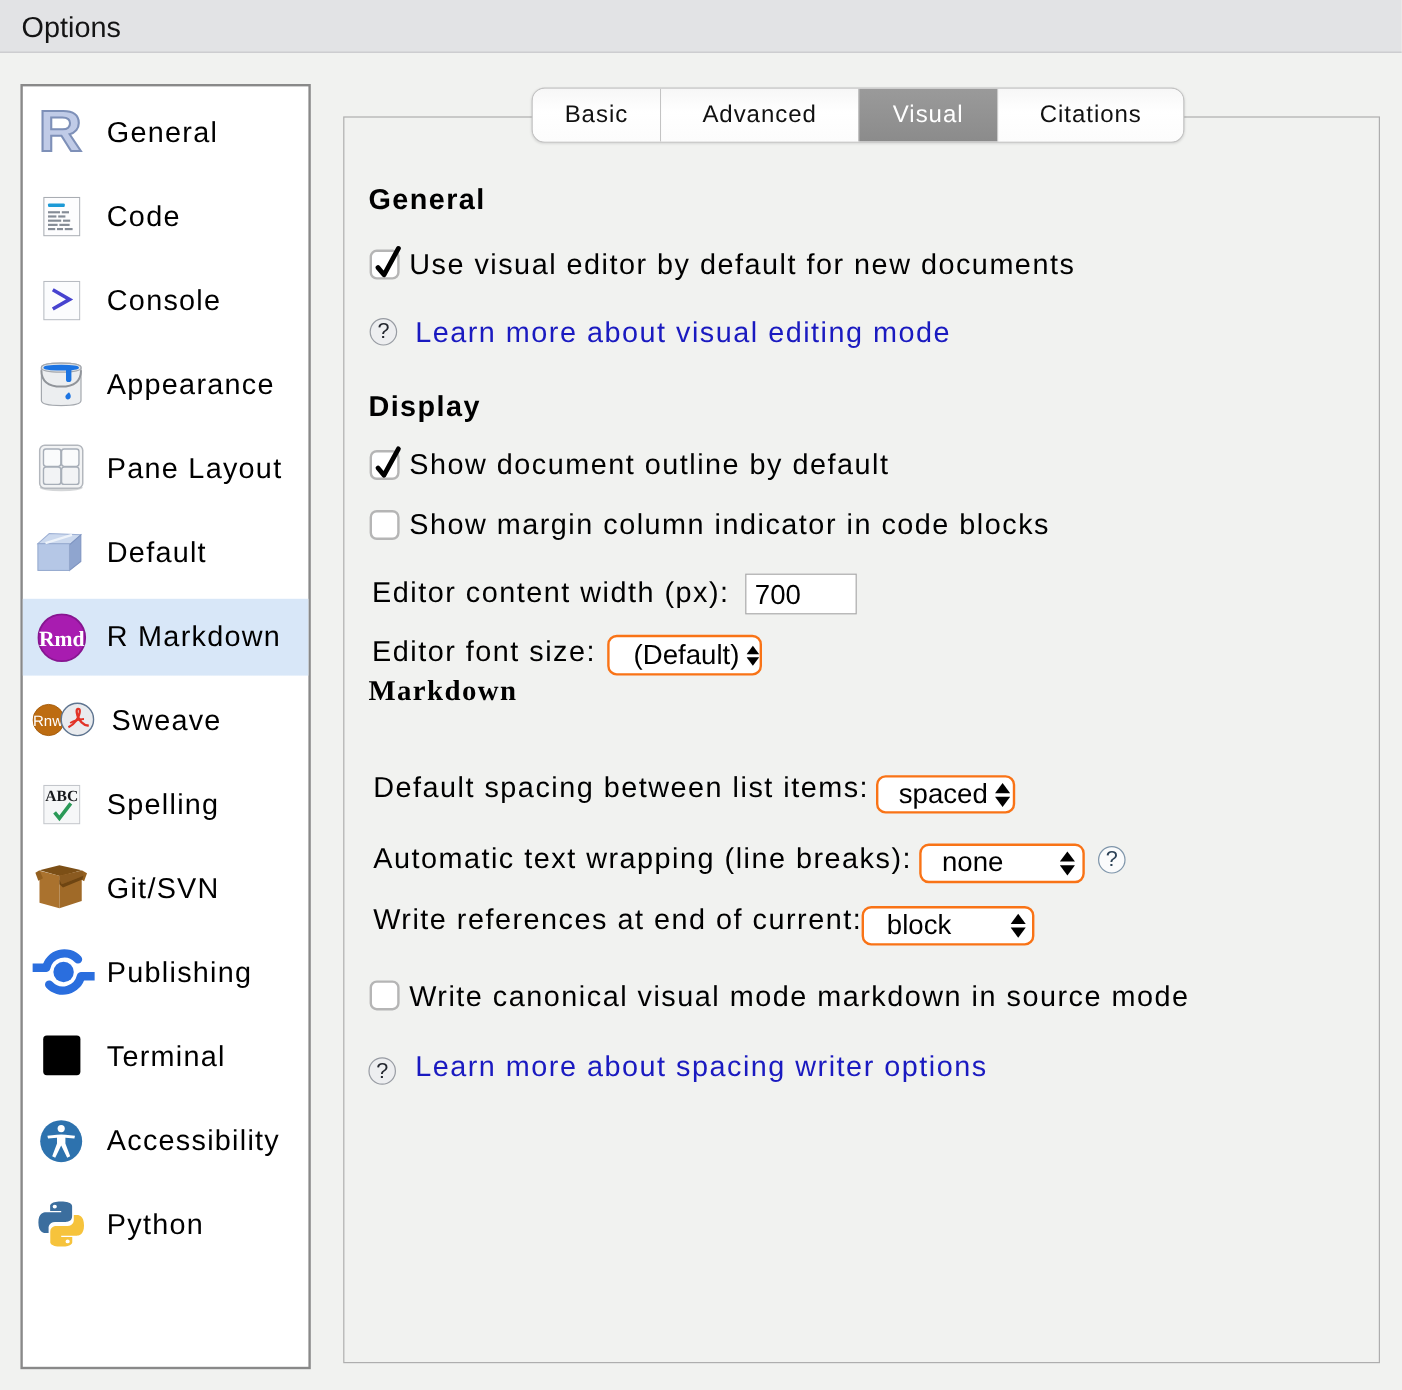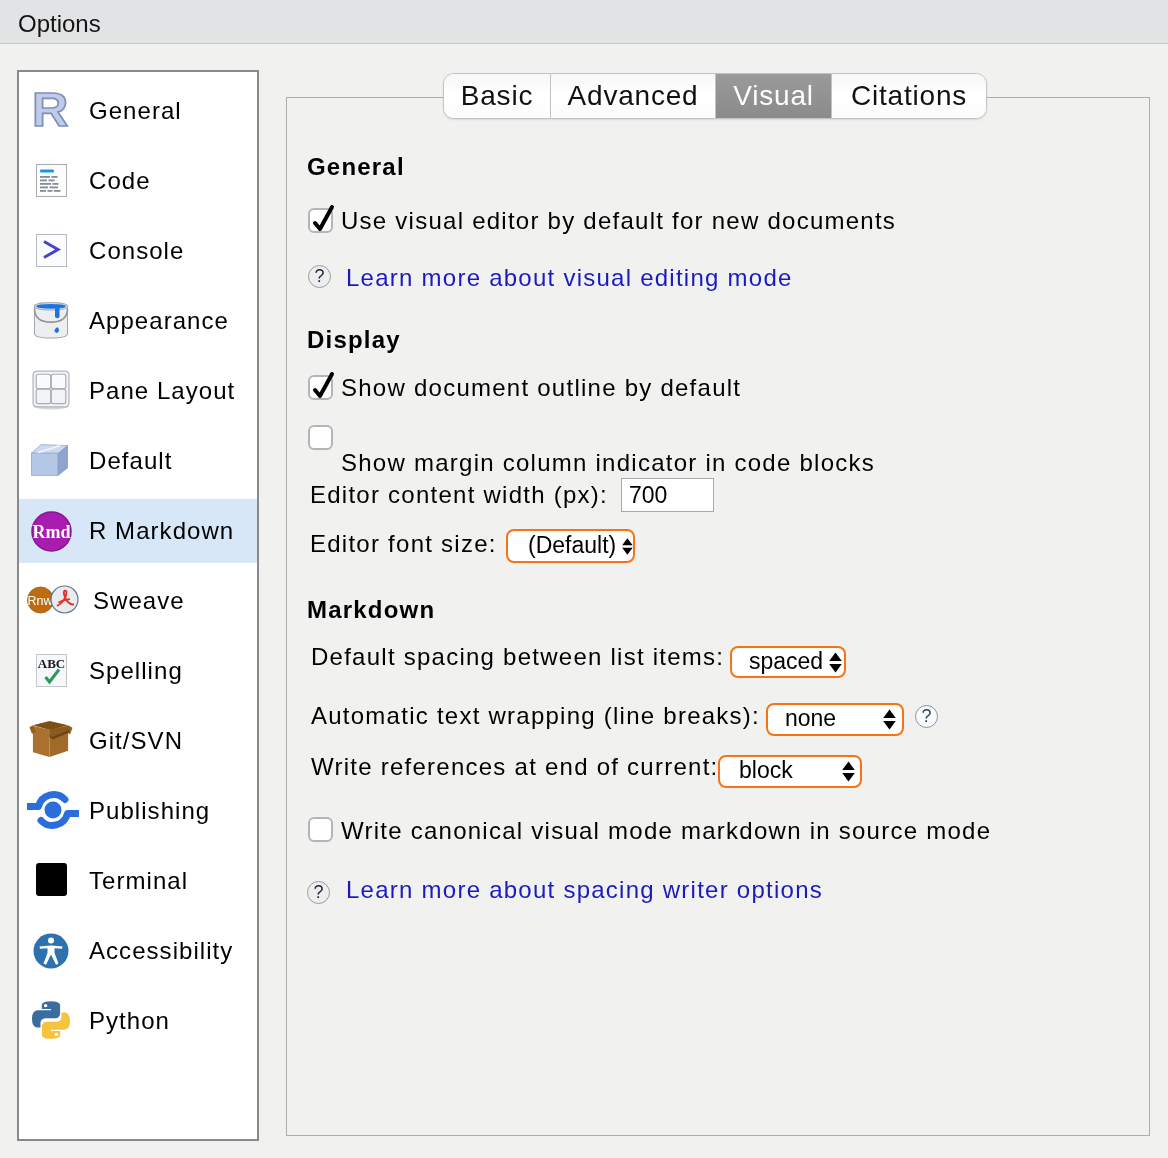--- a/index.html
+++ b/index.html
@@ -7,21 +7,21 @@
   .titlebar { position:absolute; left:0; top:0; width:1168px; height:44px; background:#e2e3e5; border-bottom:1px solid #c7c8ca; }
   .titlebar span { position:absolute; left:18px; top:10px; font-size:24px; color:#141414; }
   .sidebar { position:absolute; left:17px; top:70px; width:242px; height:1071px; background:#fff; border:2px solid #898989; }
   .srow { position:relative; width:100%; height:70px; display:flex; align-items:center; }
   .srow.first { margin-top:4px; }
   .srow .ic { width:44px; height:44px; margin-left:10px; margin-right:16px; display:flex; align-items:center; justify-content:center; flex:none; }
   .srow .lb { font-size:24px; letter-spacing:1.05px; color:#000; white-space:nowrap; }
   .srow.sel { background:linear-gradient(#d8e7f8,#d8e7f8) center / 100% 64px no-repeat; }
   .panel { position:absolute; left:286px; top:97px; width:864px; height:1039px; border:1px solid #aeaeae; }
   .tabs { position:absolute; left:443px; top:73px; width:544px; height:46px; display:flex; background:#fff; border:1px solid #c3c3c3; border-radius:11px; overflow:hidden; box-shadow:0 1px 2px rgba(0,0,0,0.10); }
-  .tab { height:100%; display:flex; align-items:center; justify-content:center; font-size:28px; letter-spacing:0.8px; background:linear-gradient(#f7f7f7, #ffffff 45%, #fcfcfc); border-right:1px solid #c3c3c3; color:#111; }
+  .tab { height:100%; display:flex; align-items:center; justify-content:center; font-size:20px; letter-spacing:0.8px; background:linear-gradient(#f7f7f7, #ffffff 45%, #fcfcfc); border-right:1px solid #c3c3c3; color:#111; }
   .tab:last-child { border-right:none; }
   .tab.sel { background:linear-gradient(#9a9a9a, #8b8b8b); color:#fff; }
   .hd { position:absolute; font-size:24px; font-weight:bold; letter-spacing:1.2px; white-space:nowrap; }
   .tx { position:absolute; font-size:24px; letter-spacing:1.25px; white-space:nowrap; }
   .cb { position:absolute; width:25px; height:25px; background:#fff; border:2px solid #b5b5b5; border-radius:6px; }
   .cb svg { position:absolute; left:-1px; top:-12px; overflow:visible; }
   .qc { position:absolute; width:23px; height:23px; border-radius:50%; background:#edeef0; border:1.5px solid #989ca3; color:#23262e; font-size:18px; display:flex; align-items:center; justify-content:center; }
   .lnk { position:absolute; font-size:24px; letter-spacing:1.25px; color:#1a1ac0; white-space:nowrap; }
   .inp { position:absolute; background:#fff; border:1.5px solid #a9a9a9; font-size:23px; padding-left:7px; display:flex; align-items:center; }
   .sele { position:absolute; background:#fff; border:2px solid #f97316; border-radius:8px; display:flex; align-items:center; font-size:23px; }
@@ -219,35 +219,35 @@
   <div class="hd" style="left:307px; top:326px;">Display</div>
 
   <div class="cb" style="left:308px; top:375px;">
     <svg width="28" height="40" viewBox="0 0 28 40">
       <path d="M6 25 L11 31 L23 9" fill="none" stroke="#000" stroke-width="4" stroke-linecap="round" stroke-linejoin="round"></path>
     </svg>
   </div>
   <div class="tx" style="left:341px; top:374px;">Show document outline by default</div>
 
   <div class="cb" style="left:308px; top:425px;"></div>
-  <div class="tx" style="left:341px; top:424px;margin-top:25px;">Show margin column indicator in code blocks</div>
+  <div class="tx" style="left:341px; top:424px;">Show margin column indicator in code blocks</div>
 
   <div class="tx" style="left:310px; top:481px;">Editor content width (px):</div>
   <div class="inp" style="left:621px; top:478px; width:93px; height:34px;">700</div>
 
   <div class="tx" style="left:310px; top:530px;">Editor font size:</div>
   <div class="sele" style="left:506px; top:529px; width:129px; height:34px;">
     <span class="stx" style="margin-left:20px;">(Default)</span>
     <svg class="arr" style="margin-left:6px;" width="13" height="21" viewBox="0 0 13 21">
       <path d="M6.5 0.5 L12.8 9 L0.2 9 Z" fill="#000"></path>
       <path d="M6.5 20.5 L0.2 12 L12.8 12 Z" fill="#000"></path>
     </svg>
   </div>
 
-  <div class="hd" style="left:307px; top:596px;">Markdown</div>
+  <div class="hd" style="left:307px; top:563px;font-family:Liberation Serif, serif;">Markdown</div>
 
   <div class="tx" style="left:311px; top:643px;">Default spacing between list items:</div>
   <div class="sele" style="left:730px; top:646px; width:116px; height:32px;">
     <span class="stx" style="margin-left:17px;">spaced</span>
     <svg class="arr" style="margin-left:6px;" width="13" height="21" viewBox="0 0 13 21">
       <path d="M6.5 0.5 L12.8 9 L0.2 9 Z" fill="#000"></path>
       <path d="M6.5 20.5 L0.2 12 L12.8 12 Z" fill="#000"></path>
     </svg>
   </div>
 

